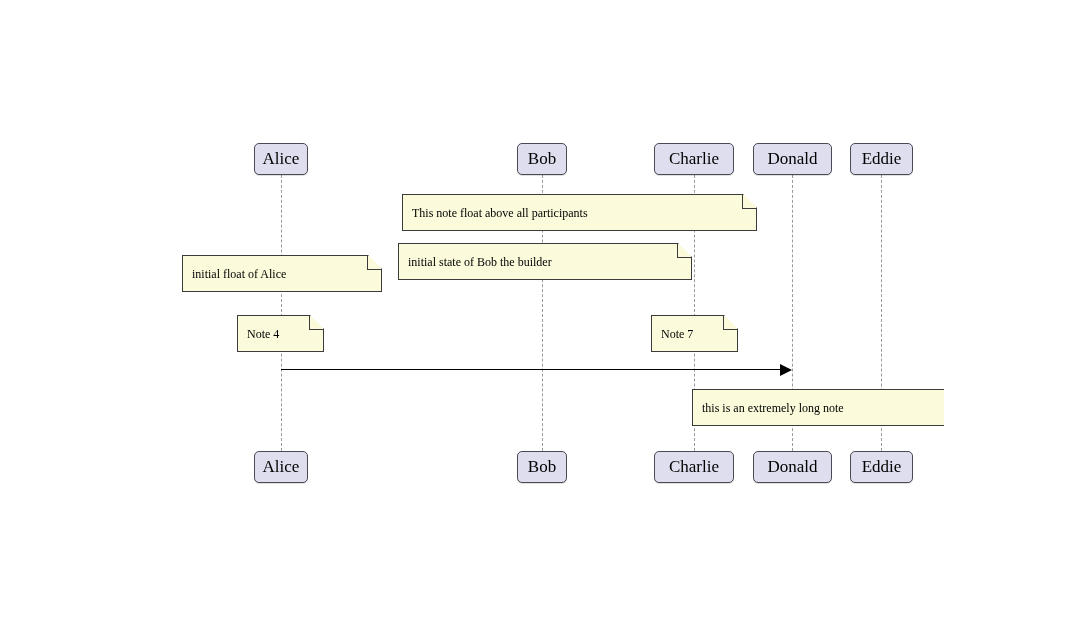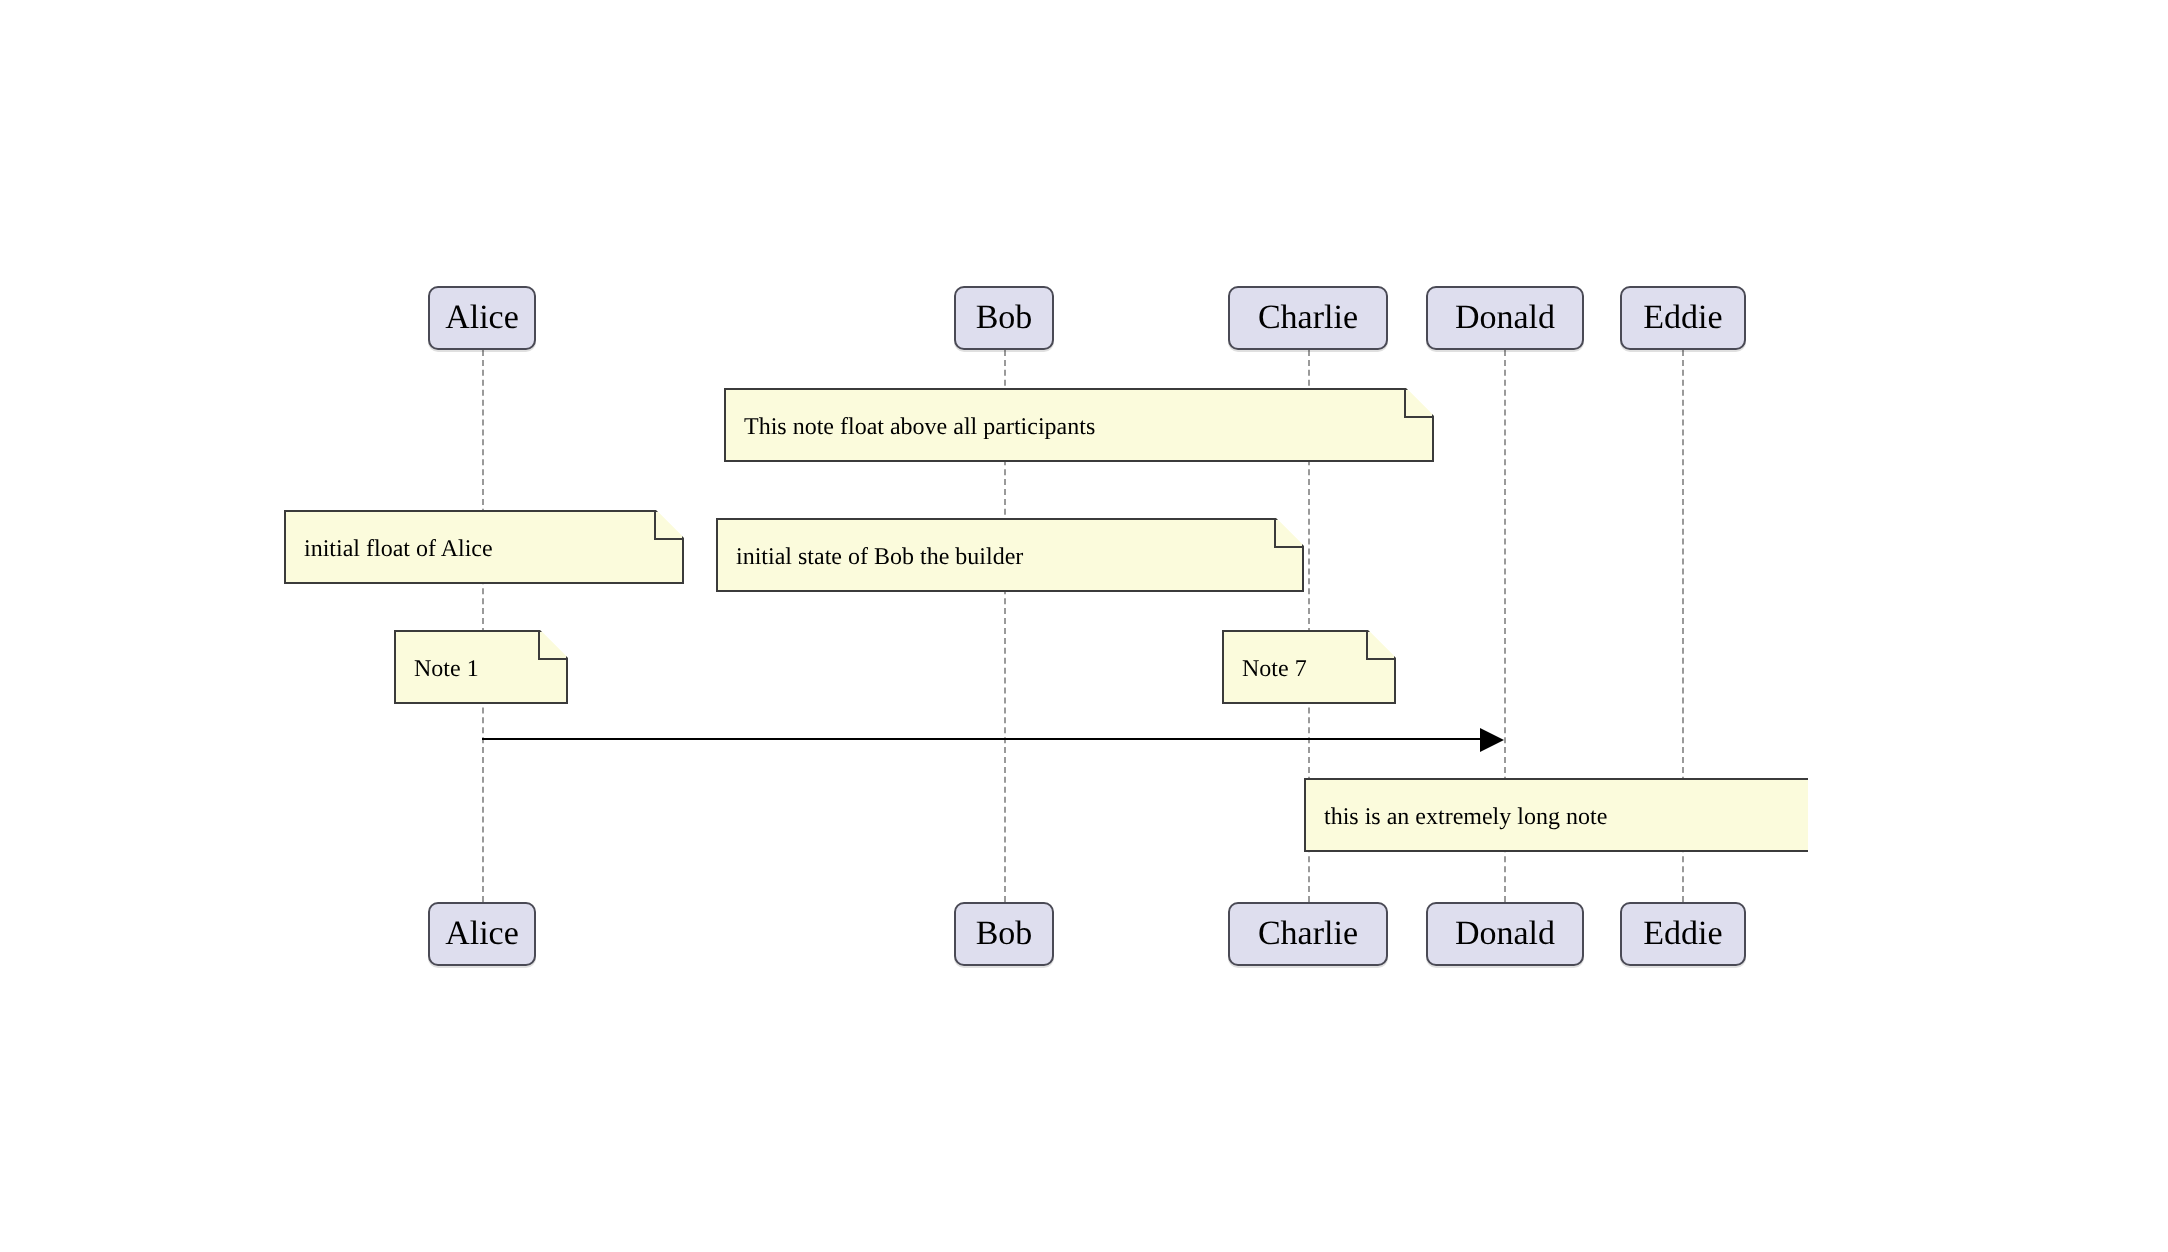--- a/index.html
+++ b/index.html
@@ -10,20 +10,21 @@
   }
   body {
     font-family: "Liberation Serif", "DejaVu Serif", serif;
   }
   #canvas {
     position: relative;
     width: 904px;
     height: 626px;
     background: #ffffff;
     overflow: hidden;
+    margin-left: 40px;
   }
 
   
   .lifeline {
     position: absolute;
     width: 0;
     border-left: 1px dashed #9a9a9a;
     z-index: 1;
   }
 
@@ -114,26 +115,26 @@
     <div class="participant" style="left: 713px; top: 451px; width: 79px;"><span>Donald</span></div>
     <div class="participant" style="left: 810px; top: 451px; width: 63px;"><span>Eddie</span></div>
     <div class="note" style="left: 362px; top: 194px; width: 355px;">
       <span class="note-text">This note float above all participants</span>
       <span class="fold"></span>
     </div>
     <div class="note" style="left: 142px; top: 255px; width: 200px;">
       <span class="note-text">initial float of Alice</span>
       <span class="fold"></span>
     </div>
-    <div class="note" style="left: 358px; top: 259px; width: 294px;">
+    <div class="note" style="left: 358px; top: 243px; width: 294px;">
       <span class="note-text">initial state of Bob the builder</span>
       <span class="fold"></span>
     </div>
     <div class="note" style="left: 197px; top: 315px; width: 87px;">
-      <span class="note-text">Note 1</span>
+      <span class="note-text">Note 4</span>
       <span class="fold"></span>
     </div>
     <div class="note" style="left: 611px; top: 315px; width: 87px;">
       <span class="note-text">Note 7</span>
       <span class="fold"></span>
     </div>
     <div class="note" style="left: 652px; top: 389px; width: 292px;">
       <span class="note-text">this is an extremely long note</span>
       <span class="fold"></span>
     </div>

